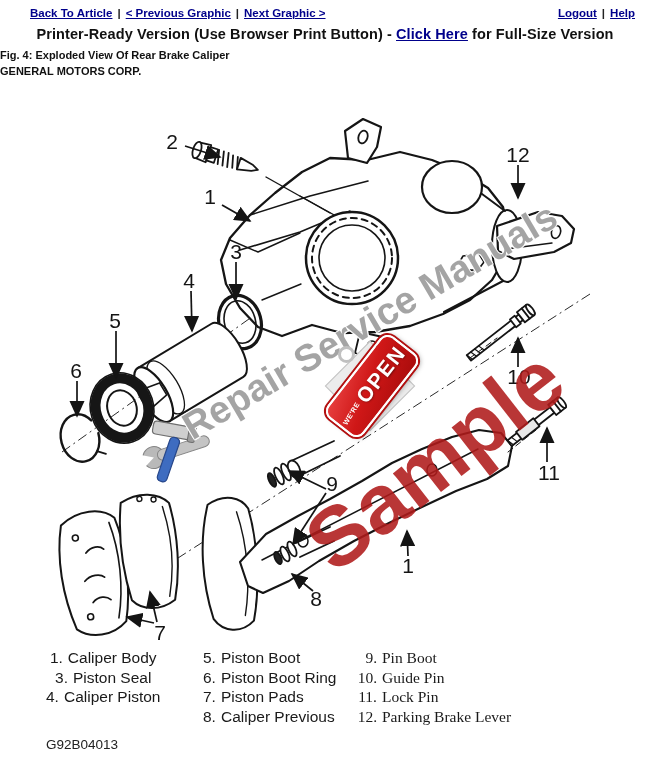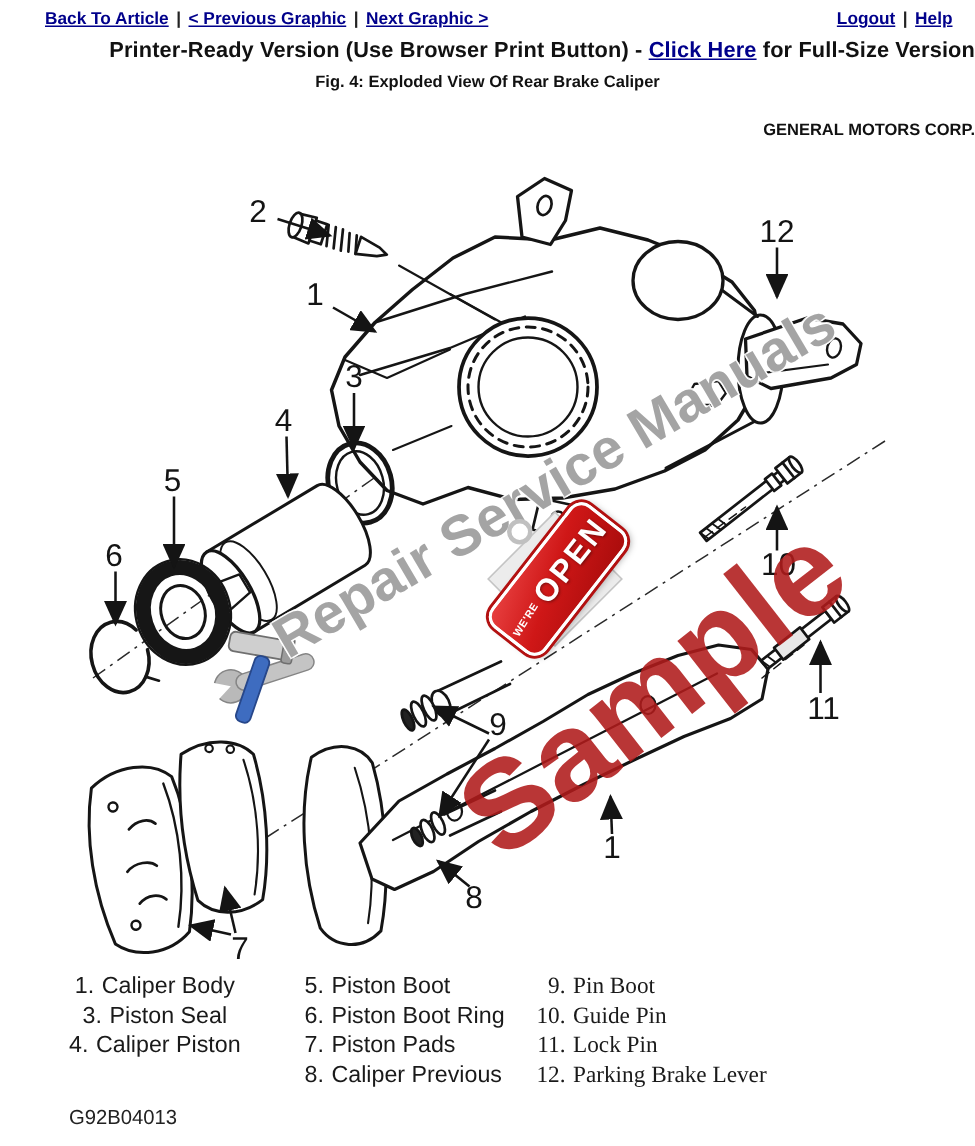--- a/index.html
+++ b/index.html
@@ -4,24 +4,24 @@
 <style>
   html,body{margin:0;padding:0;background:#fff;}
   .page{position:relative;width:650px;height:764px;background:#fff;overflow:hidden;
         font-family:"Liberation Sans",sans-serif;color:#111;}
   
   .nav-row{display:flex;justify-content:space-between;align-items:flex-end;
            padding:7px 15px 0 30px;font-size:11.5px;font-weight:bold;position:relative;z-index:3;}
   .nav-group{white-space:nowrap;}
   a.navlink{color:#00008B;text-decoration:underline;cursor:pointer;}
   .sep{color:#222;margin:0 5px;font-weight:bold;}
-  .title-line{margin-top:7px;text-align:right;font-size:14.5px;font-weight:bold;
+  .title-line{margin-top:7px;text-align:center;font-size:14.5px;font-weight:bold;
               letter-spacing:.1px;position:relative;z-index:3;}
-  .fig-cap{margin-top:7px;text-align:center;font-size:11px;font-weight:bold;}
-  .company{margin-top:20px;text-align:right;font-size:11px;font-weight:bold;}
+  .fig-cap{margin-top:7px;text-align:left;font-size:11px;font-weight:bold;}
+  .company{margin-top:4px;text-align:left;font-size:11px;font-weight:bold;}
   
   .diagram{position:absolute;inset:0;pointer-events:none;}
   .diagram svg{position:absolute;inset:0;}
   .callout{position:absolute;transform:translate(-50%,-50%);font-size:21px;color:#141414;
            font-family:"Liberation Sans",sans-serif;}
   .watermark{position:absolute;left:150px;top:300px;width:440px;text-align:center;
              transform:rotate(-30.5deg);font-size:38px;font-weight:bold;white-space:nowrap;
              color:rgba(148,148,148,.85);
              text-shadow:1px 1px 0 rgba(255,255,255,.9),-1px -1px 0 rgba(255,255,255,.9),
                          1px -1px 0 rgba(255,255,255,.9),-1px 1px 0 rgba(255,255,255,.9);}

